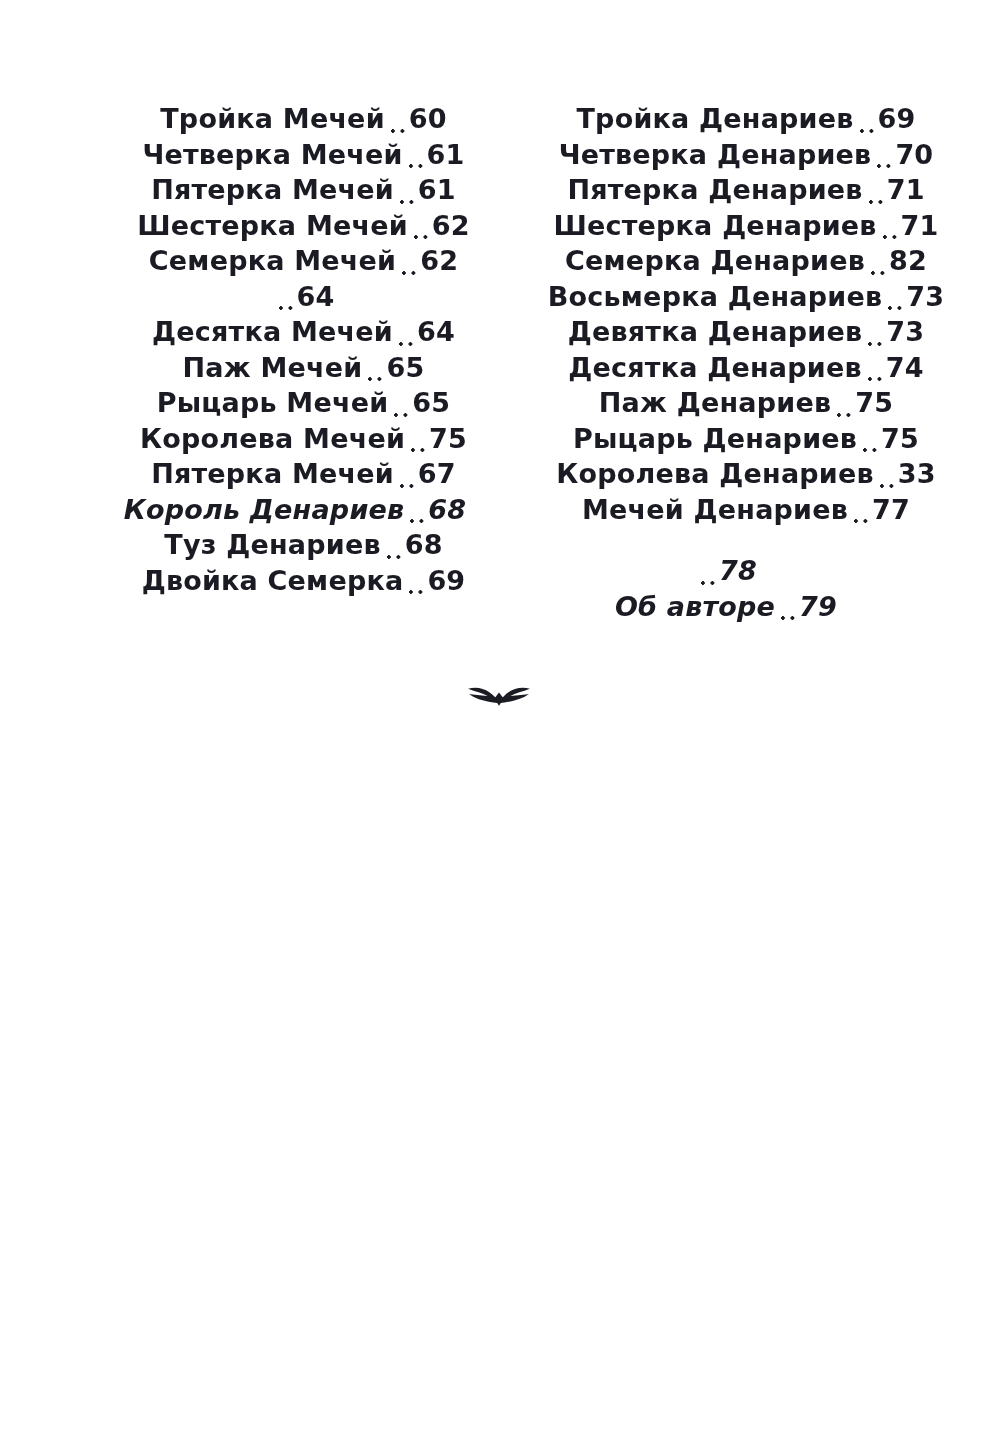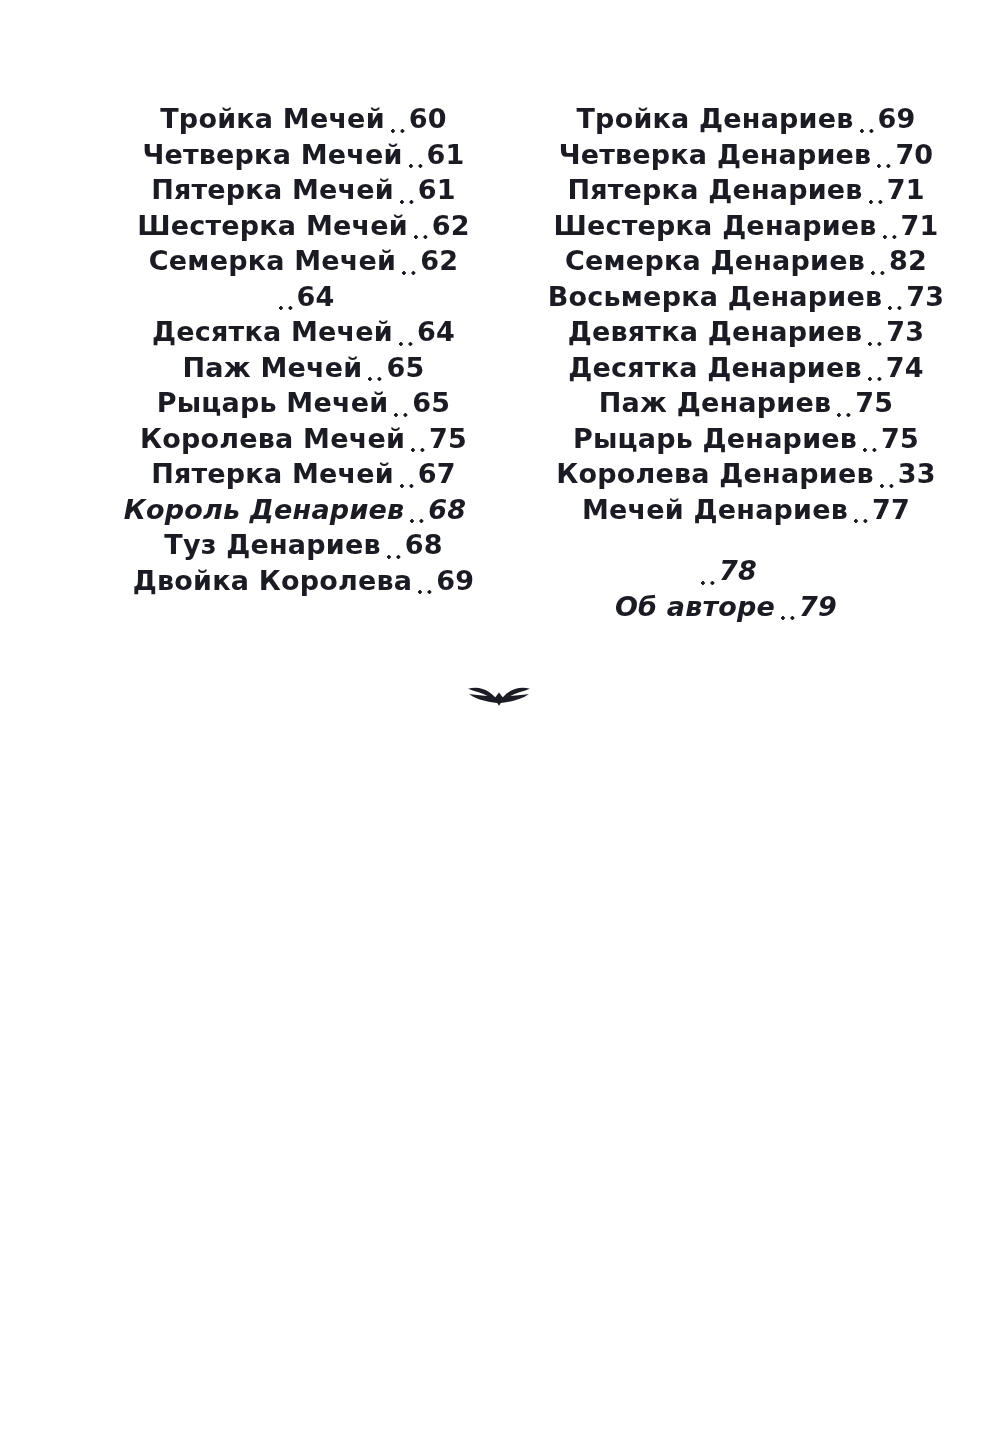--- a/index.html
+++ b/index.html
@@ -123,21 +123,21 @@
         <span class="toc-label">Король Денариев</span>
         <span class="toc-leader"></span>
         <span class="toc-page">68</span>
       </div>
       <div class="toc-row">
         <span class="toc-label">Туз Денариев</span>
         <span class="toc-leader"></span>
         <span class="toc-page">68</span>
       </div>
       <div class="toc-row">
-        <span class="toc-label">Двойка Королева</span>
+        <span class="toc-label">Двойка Семерка</span>
         <span class="toc-leader"></span>
         <span class="toc-page">69</span>
       </div>
     </div>
 
   <div class="toc-col toc-col-right">
     <div class="toc-group">
         <div class="toc-row">
           <span class="toc-label">Тройка Денариев</span>
           <span class="toc-leader"></span>

